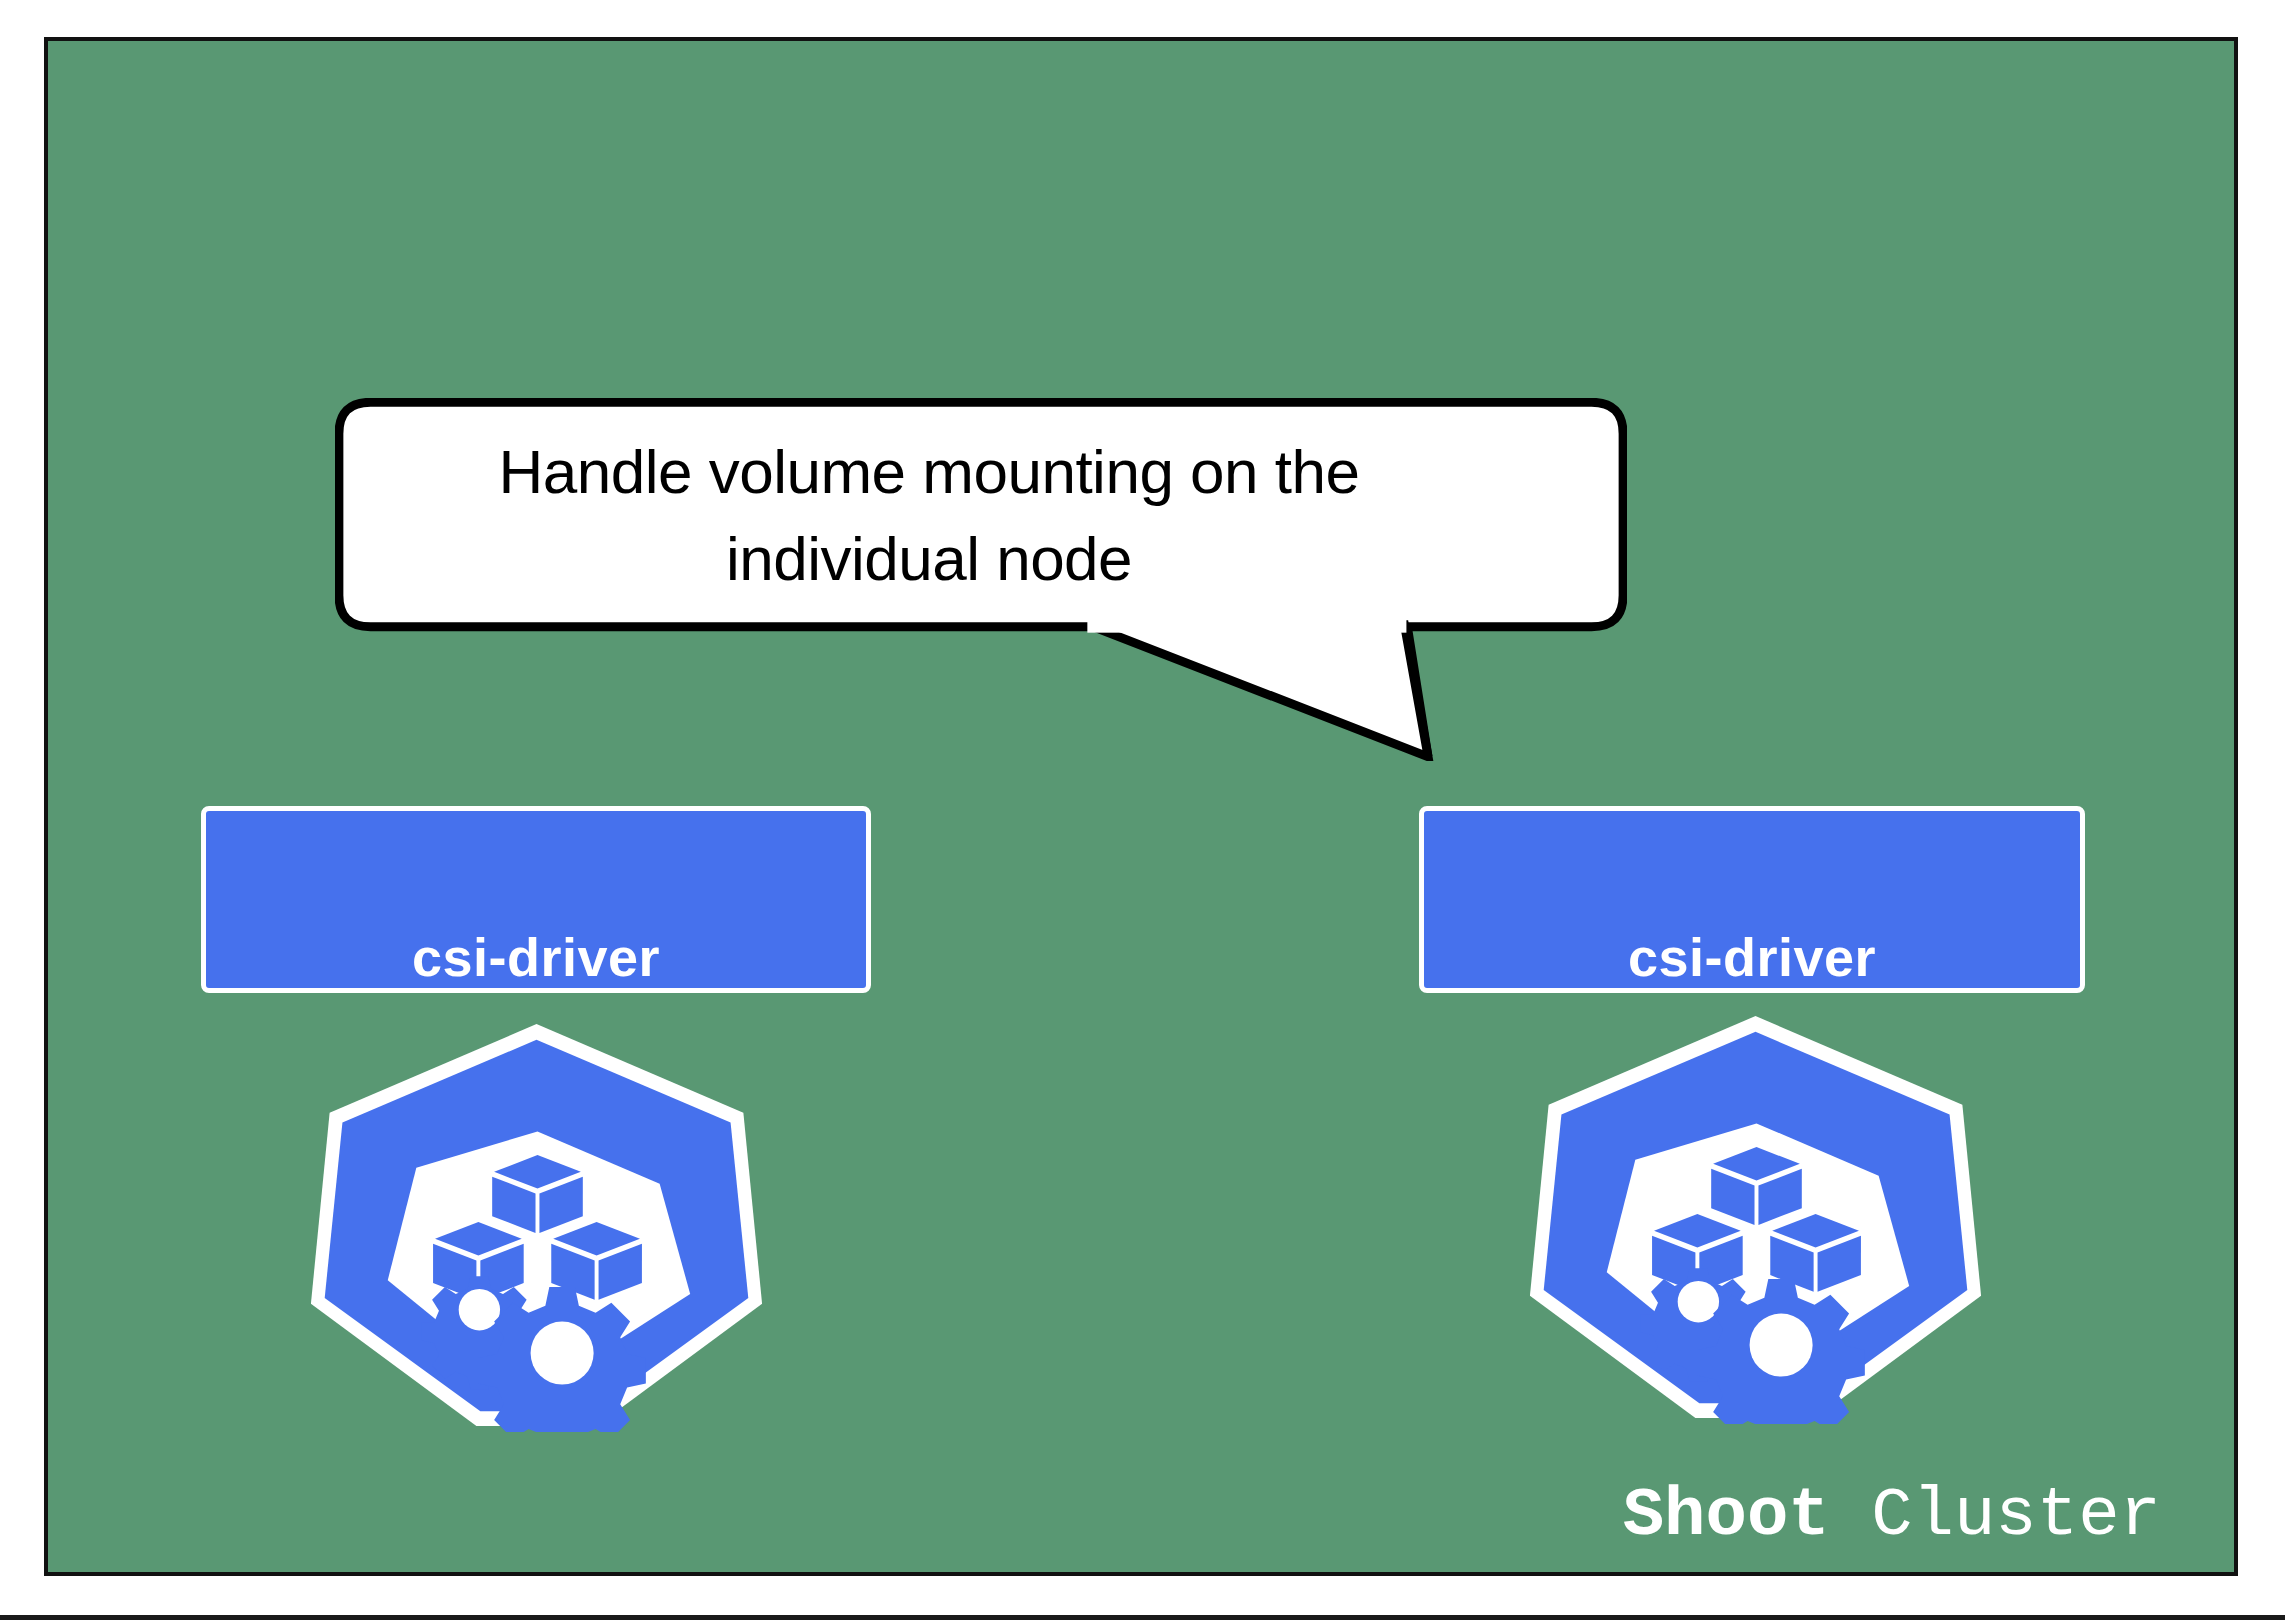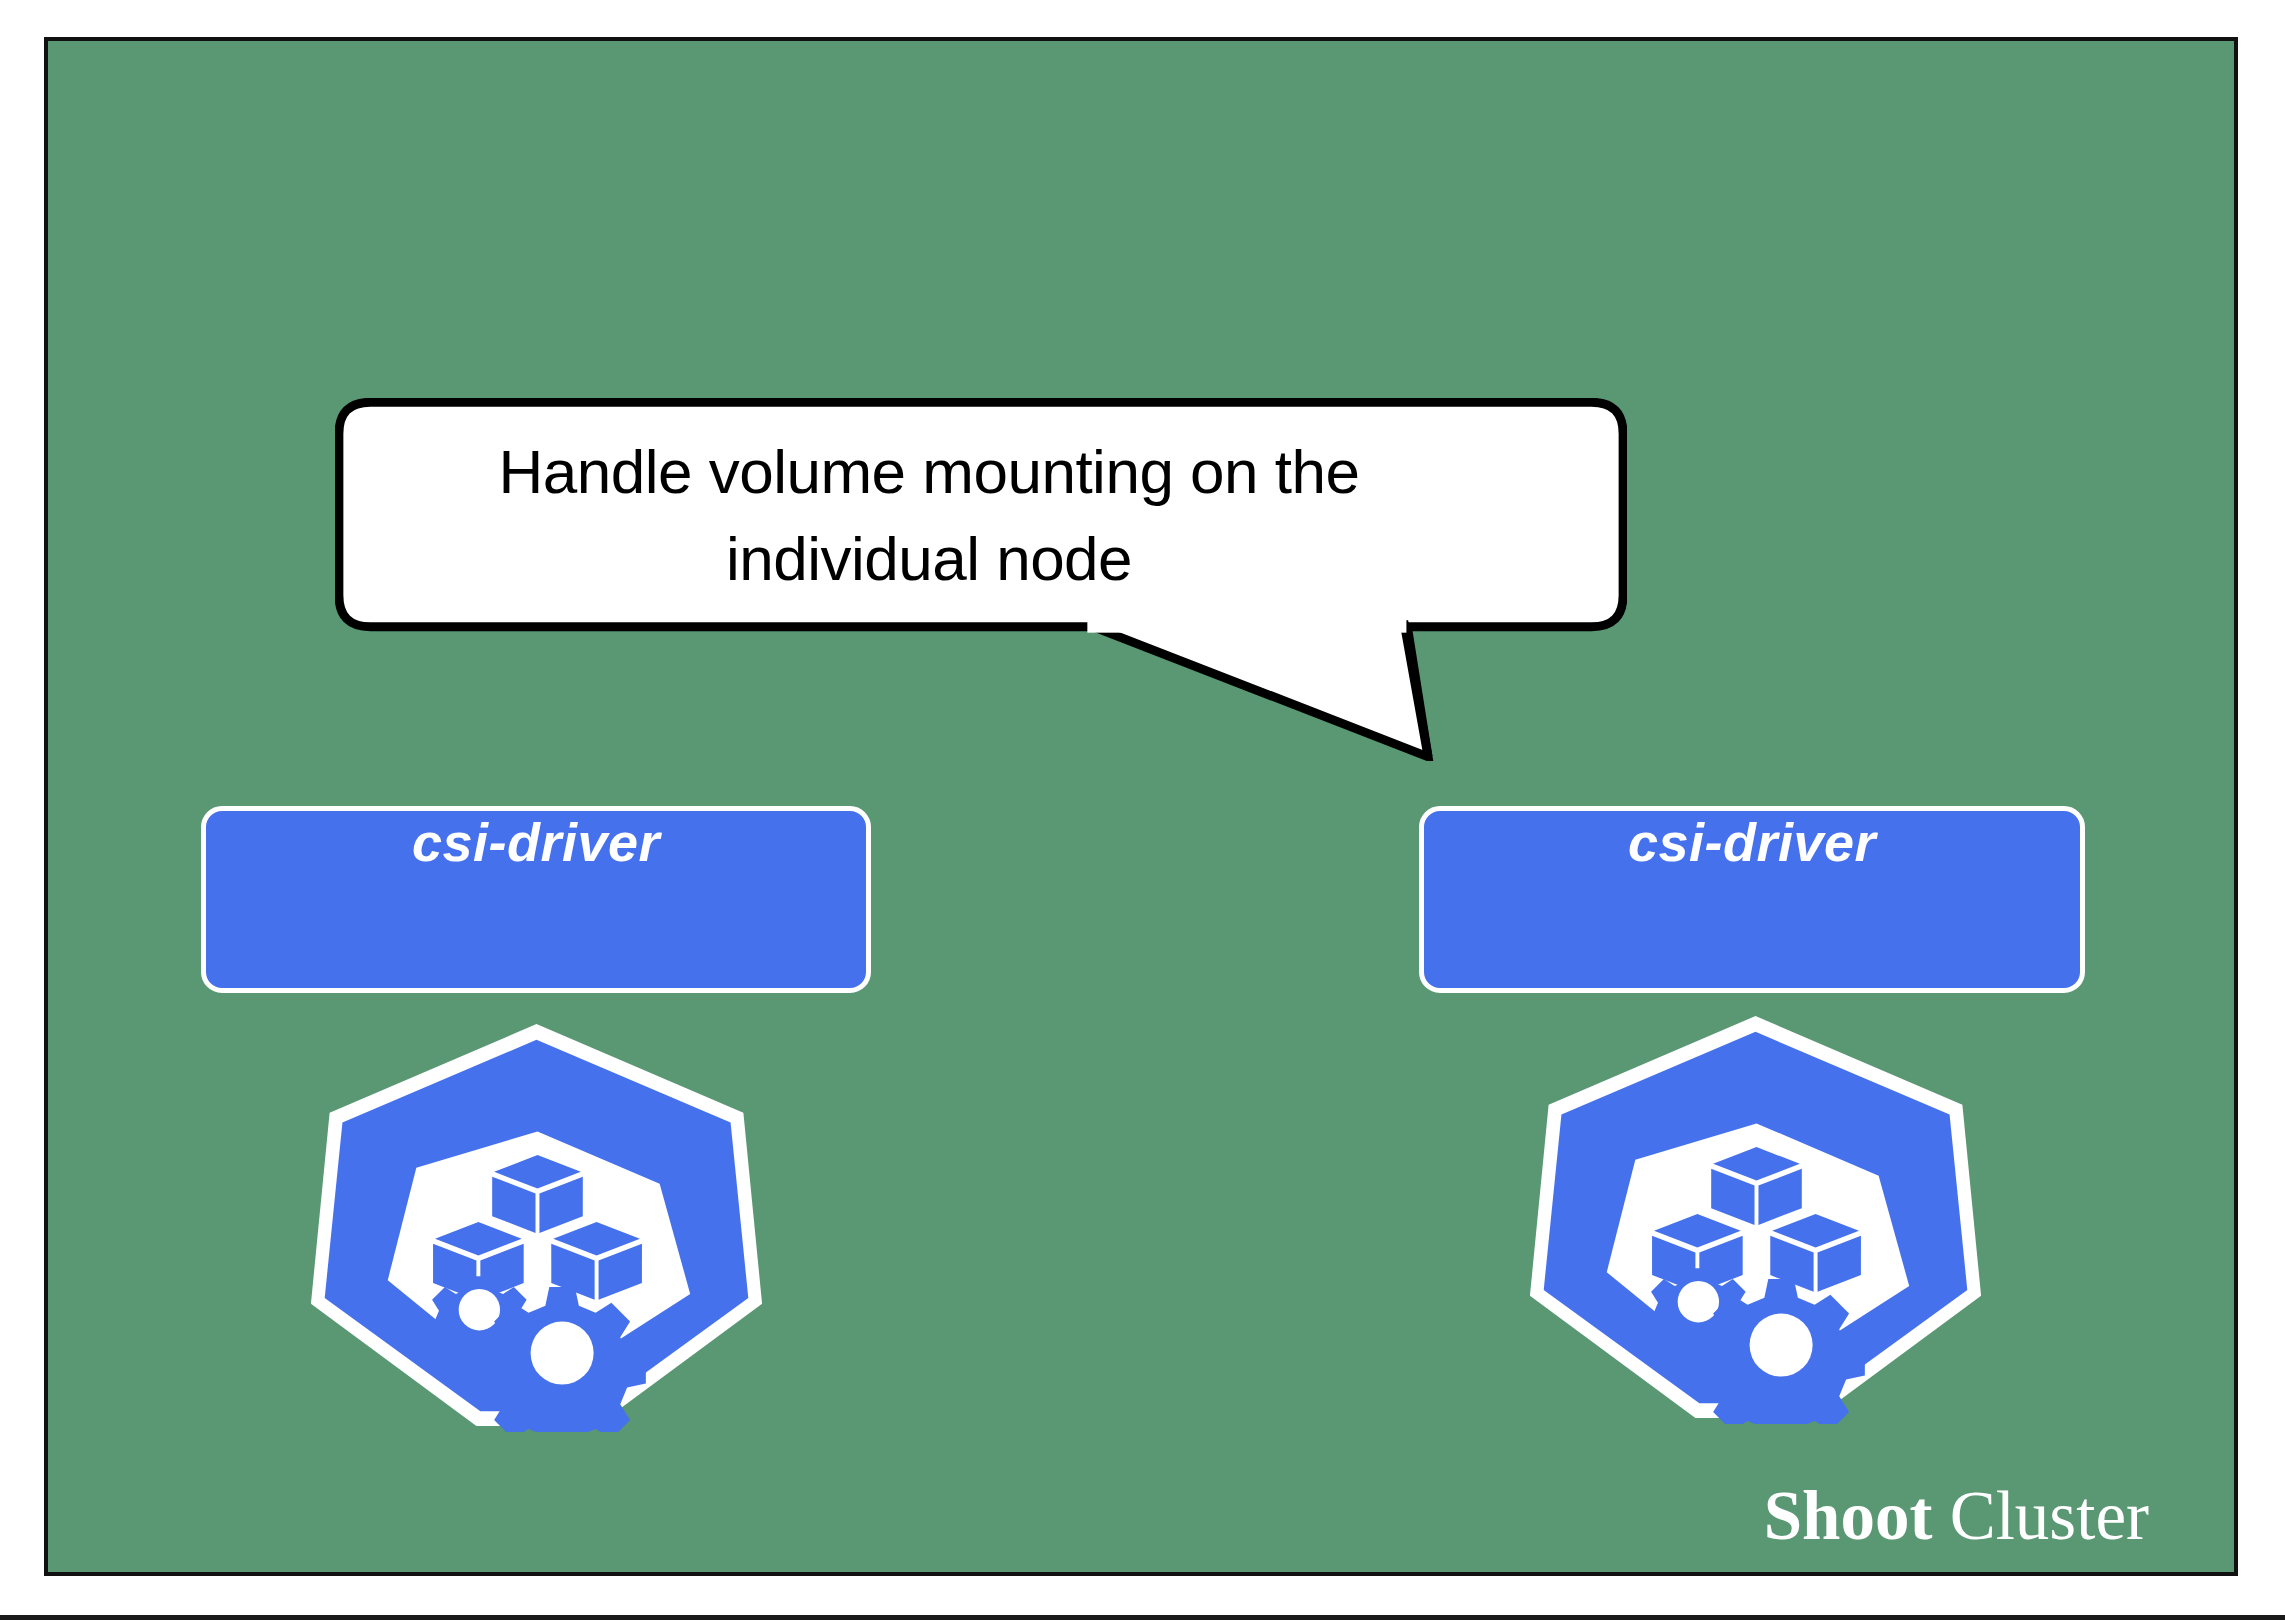--- a/index.html
+++ b/index.html
@@ -60,50 +60,49 @@
     font-weight: 400;
     letter-spacing: -0.5px;
     white-space: pre-line;
   }
 
   
   .csi-box {
     position: absolute;
     background: #4671ed;
     border: 5.9px solid #ffffff;
-    border-radius: 21px;
+    border-radius: 8px;
     box-sizing: border-box;
     display: flex;
-    align-items: flex-start;
+    align-items: flex-end;
     justify-content: center;
-    font-style: italic;
   }
   .csi-box .csi-label {
     color: #ffffff;
     font-family: "Liberation Sans", sans-serif;
     font-size: 54px;
     font-weight: bold;
     letter-spacing: 0.5px;
   }
   #csi-box-left  { left: 197px;  top: 803px; width: 670px; height: 187px; }
   #csi-box-right { left: 1416px; top: 803px; width: 666px; height: 187px; }
 
   
   .k8s-logo { position: absolute; }
   .k8s-logo svg { display: block; width: 100%; height: 100%; }
   #k8s-logo-left  { left: 301px;  top: 1015px; width: 463px; height: 414px; }
   #k8s-logo-right { left: 1520px; top: 1007px; width: 463px; height: 414px; }
 
   
   #cluster-caption {
     position: absolute;
-    right: 85px;
+    right: 73px;
     top: 1474px;
     color: #ffffff;
-    font-family: Liberation Serif, serif;
+    font-family: Liberation Mono, monospace;
     font-size: 69px;
     line-height: 79px;
     white-space: nowrap;
   }
   #cluster-caption .strong { font-weight: bold; }
   #cluster-caption .light  { font-weight: 400; }
 </style>
 </head>
 <body>
 

